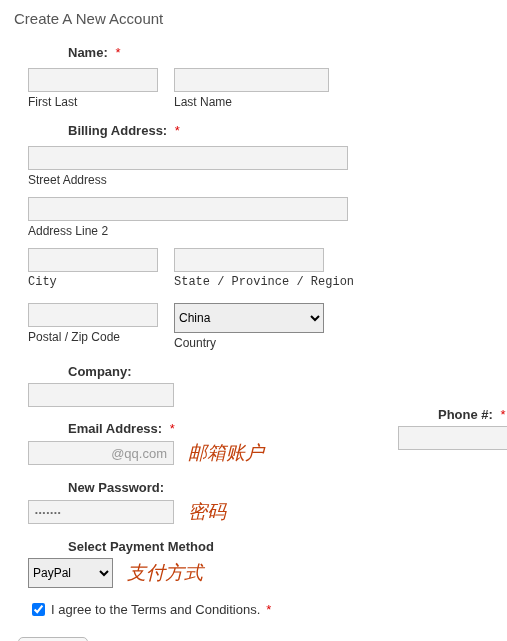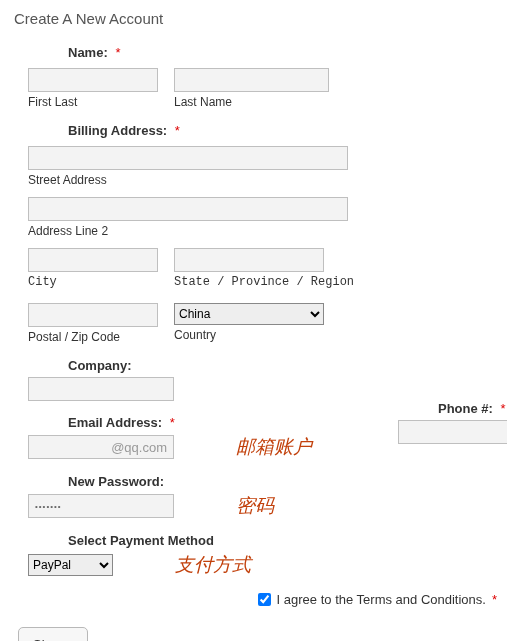--- a/index.html
+++ b/index.html
@@ -52,49 +52,47 @@
   .row {
     display: flex;
     gap: 16px;
     margin-bottom: 14px;
   }
   .col { display: flex; flex-direction: column; }
   .section { margin-bottom: 14px; }
   select {
     border: 1px solid #888;
     background: #eee;
-    height: 22px;
+    height: 30px;
     font-family: inherit;
     font-size: 12px;
   }
   .annotation {
     font-size: 19px;
     color: #c2410c;
     font-family: "Microsoft YaHei", sans-serif;
     margin-left: 14px;
     font-style: italic;
   }
   .inline-row {
     display: flex;
     align-items: center;
-    gap: 48px;
   }
   .phone-group {
     position: absolute;
     left: 370px;
   }
   .company-row {
     position: relative;
   }
   .terms-row {
     display: flex;
     align-items: center;
     margin: 12px 0 18px 0;
     color: #333;
-    justify-content: flex-end;
   }
   .terms-row input { margin-right: 6px; }
   .signup-btn {
     border: 1px solid #b8b8b8;
     border-radius: 5px;
     background: #f7f7f7;
     padding: 9px 14px;
     font-family: inherit;
     font-size: 13px;
     color: #333;

